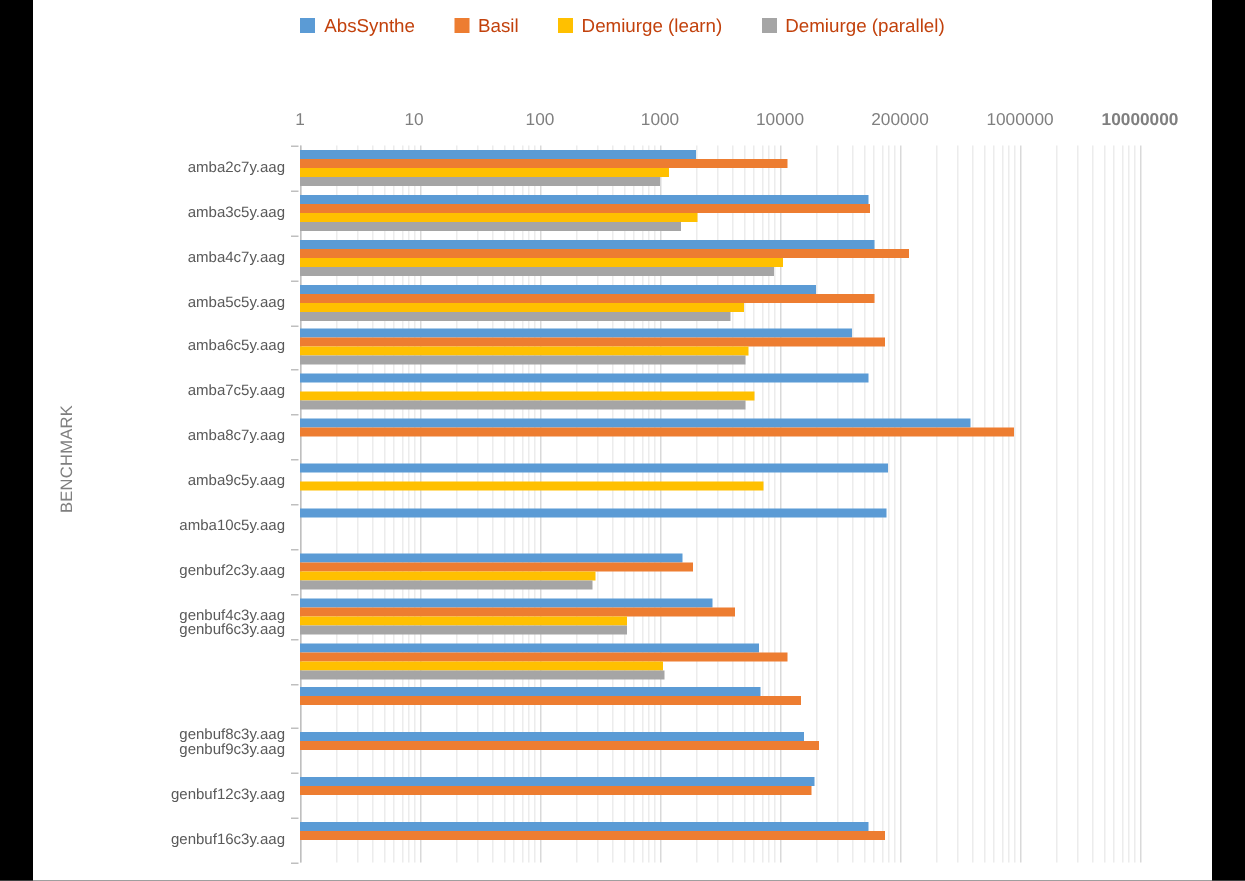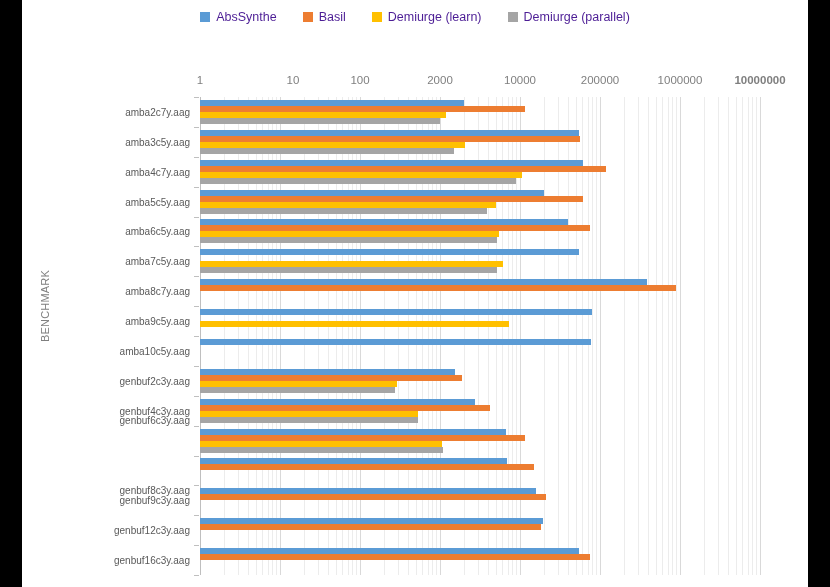--- a/index.html
+++ b/index.html
@@ -10,21 +10,21 @@
     background:#ffffff;
   }
 
   
   #legend{
     position:absolute;left:0;top:6px;width:786px;height:22px;
     display:flex;justify-content:center;align-items:center;gap:26px;
   }
   .legend-item{display:flex;align-items:center;gap:6px;}
   .legend-swatch{width:10px;height:10px;display:block;}
-  .legend-label{font-size:12.5px;color:#4c1d95;white-space:nowrap;line-height:1;}
+  .legend-label{font-size:12.5px;color:#c2410c;white-space:nowrap;line-height:1;}
 
   
   #x-axis-title{
     position:absolute;left:178px;top:52px;width:580px;text-align:center;
     font-size:11.5px;color:#7f7f7f;letter-spacing:.2px;
   }
   #y-axis-title{
     position:absolute;left:-32px;top:300px;width:110px;text-align:center;
     font-size:11px;color:#7f7f7f;letter-spacing:.2px;
     transform:rotate(-90deg);transform-origin:center center;
@@ -84,23 +84,23 @@
       <div class="legend-item">
         <span class="legend-swatch" style="background: rgb(165, 165, 165);"></span>
         <span class="legend-label">Demiurge (parallel)</span>
       </div>
     </div>
 
   <div id="y-axis-title">BENCHMARK</div>
 
   <div id="x-tick-row">
       <div class="x-tick" style="left: 178px;">1</div>
-      <div class="x-tick" style="left: 271px;">10</div>
+      <div class="x-tick" style="left: 254px;">10</div>
       <div class="x-tick" style="left: 338px;">100</div>
-      <div class="x-tick" style="left: 418px;">2000</div>
+      <div class="x-tick" style="left: 418px;">1000</div>
       <div class="x-tick" style="left: 498px;">10000</div>
       <div class="x-tick" style="left: 578px;">200000</div>
       <div class="x-tick" style="left: 658px;">1000000</div>
       <div class="x-tick" style="left: 738px; font-weight: bold;">10000000</div>
     </div>
 
   <div id="cat-labels">
       <div class="cat-label" style="top: 14.9375px;">amba2c7y.aag</div>
       <div class="cat-tick" style="top: 0px;"></div>
       <div class="cat-label" style="top: 44.8125px;">amba3c5y.aag</div>

